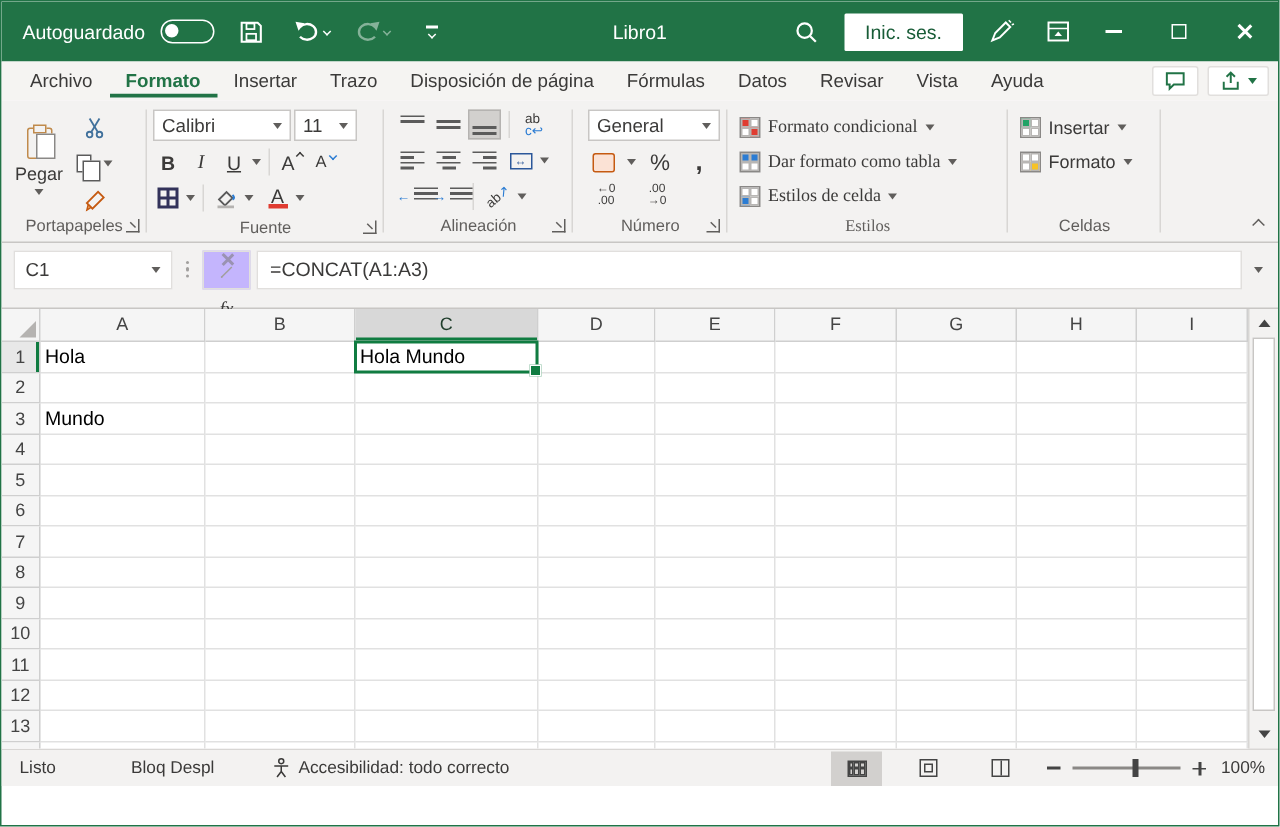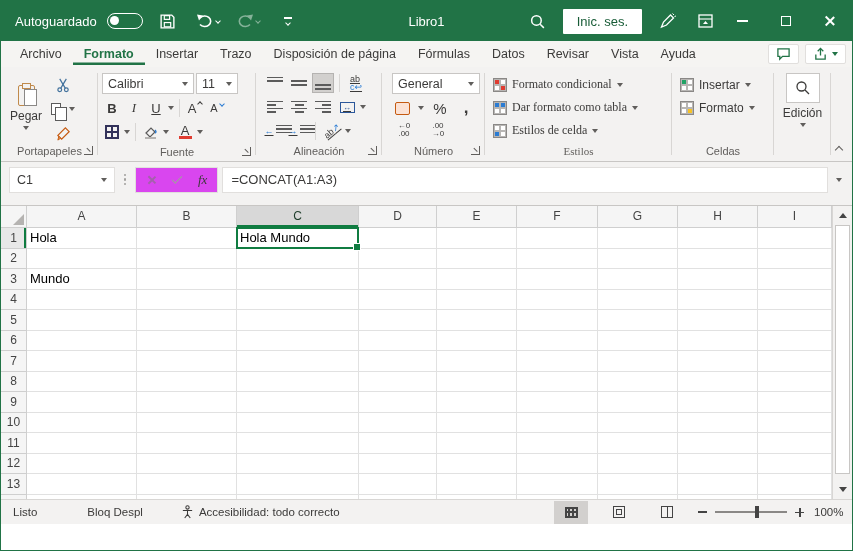--- a/index.html
+++ b/index.html
@@ -69,21 +69,21 @@
   .redbar { display:inline-block; width:13px; height:3px; background:#e03c31; margin-top:-2px; }
   .bordic { width:14px; height:14px; border:1.2px solid #32325a; display:grid; grid-template:1fr 1fr / 1fr 1fr; }
   .bordic span { border:0.6px solid #32325a; }
   .vsep { width:1px; background:#d8d6d4; height:18px; margin:0 3px; align-self:center; }
   
   .al { width:16px; height:13px; display:flex; flex-direction:column; gap:2px; }
   .al i { display:block; height:1.6px; background:#5b5b5b; }
   .al .s { width:9px; } .al .m { width:16px; }
   .al.top { justify-content:flex-start; } .al.mid { justify-content:center; } .al.bot { justify-content:flex-end; }
   .al.c i { align-self:center; } .al.r i { align-self:flex-end; }
-  .abtn { width:22px; height:20px; display:flex; align-items:center; justify-content:center; gap:2px;text-decoration:underline; }
+  .abtn { width:22px; height:20px; display:flex; align-items:center; justify-content:center; gap:2px; }
   .abtn.sel { background:#d2d0ce; border:1px solid #b5b3b1; }
   .mrgic { width:15px; height:11px; border:1.2px solid #2b579a; display:flex; align-items:center; justify-content:center; font-size:8px; color:#2b579a; }
   .wrapg { font-size:9px; color:#3b3a39; line-height:8px; text-align:left; }
   .bluearr { color:#2b7cd3; font-size:9px; }
   
   .acctic { width:15px; height:13px; border:1.2px solid #c55a11; border-radius:2px; background:#fbe2d5; }
   .decg { font-size:8px; line-height:8px; color:#3b3a39; text-align:center; }
   
   .srow { display:flex; align-items:center; gap:5px; height:23px; padding-left:8px; font-size:12px; }
   .ico14 { width:14px; height:14px; border:1.2px solid #8a8886; display:grid; grid-template:1fr 1fr / 1fr 1fr; background:#fff; flex:none; }
@@ -95,21 +95,21 @@
   
   .editbtn { width:46px; margin:2px auto 0; display:flex; flex-direction:column; align-items:center; gap:3px; font-size:12px; }
   .magbox { width:34px; height:30px; border:1px solid #c8c6c4; background:#fff; display:flex; align-items:center; justify-content:center; }
   .collapse-chv { position:absolute; right:10px; bottom:8px; color:#605e5c; }
 
   
   .fbar { height:44px; background:#f3f2f1; border-bottom:1px solid #c8c6c4; display:flex; align-items:center; padding:0 6px 8px 8px; gap:4px; flex:none; }
   .namebox { width:106px; height:26px; background:#fff; border:1px solid #e1dfdd; display:flex; align-items:center; justify-content:space-between; padding:0 7px; font-size:12.5px; }
   .dots3 { width:4px; display:flex; flex-direction:column; gap:2px; align-items:center; margin:0 4px; }
   .dots3 i { width:2.5px; height:2.5px; border-radius:50%; background:#a19f9d; }
-  .fxbox { height:26px; background:#d946ef; border:1px solid #e1dfdd; display:flex; align-items:center; padding:0 10px; gap:16px; }
+  .fxbox { height:26px; background:#c4b5fd; border:1px solid #e1dfdd; display:flex; align-items:center; padding:0 10px; gap:16px;flex-direction:column; }
   .fx-x { position:relative; width:10px; height:10px; opacity:.55; }
   .fx-x::before,.fx-x::after { content:""; position:absolute; left:4.5px; top:0; width:1.6px; height:10px; background:#797775; }
   .fx-x::before{transform:rotate(45deg);} .fx-x::after{transform:rotate(-45deg);}
   .fx-ck { width:10px; height:5px; border-left:1.8px solid #a19f9d; border-bottom:1.8px solid #a19f9d; transform:rotate(-45deg); margin-top:-3px; }
   .fx-fx { font-family:"Liberation Serif",serif; font-style:italic; font-size:13px; color:#3b3a39; }
   .finput { flex:1; height:26px; background:#fff; border:1px solid #e1dfdd; display:flex; align-items:center; padding:0 8px; font-size:13px; }
 
   
   .gridwrap { height:293px; display:flex; flex:none; }
   .grid { width:831px; position:relative; overflow:hidden; background:#fff; }
@@ -533,35 +533,20 @@
             </span>
           <span>Formato</span>
             <span class="tri"></span>
         </div>
       </div>
       <div class="rg-label">
         <span>Celdas</span>
       </div>
     </div>
 
-    <div class="rgroup g-edit">
-      <div class="rg-body">
-        <div class="editbtn">
-          <span class="magbox">
-            <svg width="16" height="16" viewBox="0 0 16 16">
-                <circle cx="6.5" cy="6.5" r="4.5" fill="none" stroke="#3b3a39" stroke-width="1.3"></circle>
-                <line x1="10" y1="10" x2="14" y2="14" stroke="#3b3a39" stroke-width="1.3"></line>
-              </svg>
-          </span>
-          <span>Edición</span>
-          <span class="tri"></span>
-        </div>
-      </div>
-      <div class="rg-label"></div>
-    </div>
 
     <div class="rgroup g-collapse">
       <span class="collapse-chv chv up"></span>
     </div>
   </div>
 
   <div class="fbar">
     <span class="namebox">
       <span>C1</span>
         <span class="tri"></span>

